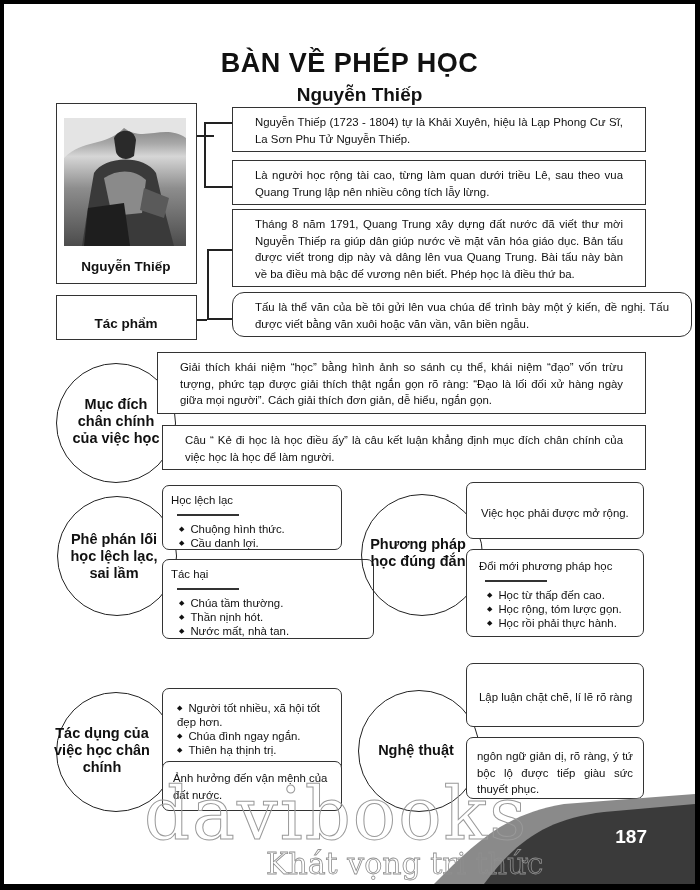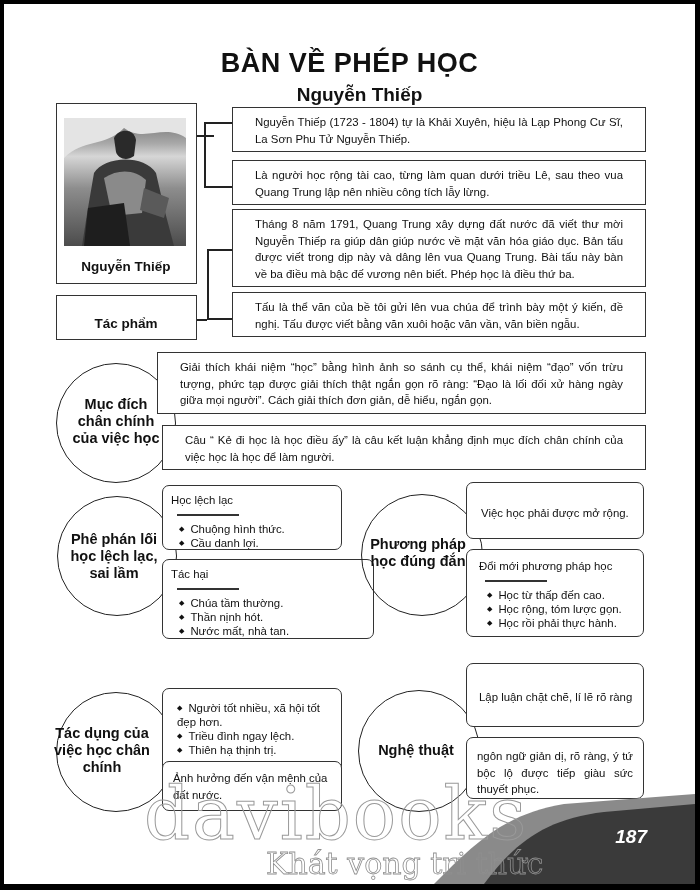--- a/index.html
+++ b/index.html
@@ -17,21 +17,21 @@
   .clabel{position:absolute;text-align:center;font-weight:bold;font-size:14.5px;line-height:17px;background:#fff;}
   .sectit{display:block;font-size:11.4px;}
   .uline{display:block;width:62px;height:2px;background:#333;margin:5px 0 6px 6px;}
   ul{margin:0;padding:0 0 0 8px;list-style:none;}
   li{font-size:11.4px;line-height:14px;}
   li:before{content:"\25C6";font-size:7px;margin-right:6px;vertical-align:2px;}
   .photo{position:absolute;left:60px;top:114px;width:122px;height:128px;overflow:hidden;
     background:linear-gradient(180deg,#6f6f6f 0%,#a9a9a9 20%,#d6d6d6 30%,#8d8d8d 55%,#4c4c4c 100%);}
   .wm{position:absolute;left:140px;top:768px;font-family:"DejaVu Serif",serif;font-size:72px;color:transparent;-webkit-text-stroke:1px #9a9a9a;letter-spacing:2px;}
   .wm2{position:absolute;left:262px;top:842px;font-family:"DejaVu Serif",serif;font-size:30px;color:transparent;-webkit-text-stroke:0.8px #8f8f8f;}
-  .pagenum{position:absolute;right:48px;top:822px;color:#fff;font-weight:bold;font-size:19px;font-style:italic;}
+  .pagenum{position:absolute;right:48px;top:822px;color:#fff;font-weight:bold;font-size:19px;}
 </style>
 </head>
 <body>
 
 <div class="page">
 
   <div class="abs title">BÀN VỀ PHÉP HỌC</div>
   <div class="abs subtitle">Nguyễn Thiếp</div>
 
   <div class="box" style="left:52px;top:99px;width:141px;height:181px;">
@@ -64,21 +64,21 @@
 
   <div class="box sq" style="left:228px;top:103px;width:414px;height:45px;">
       <p>Nguyễn Thiếp (1723 - 1804) tự là Khải Xuyên, hiệu là Lạp Phong Cư Sĩ, La Sơn Phu Tử Nguyễn Thiếp.</p>
     </div>
   <div class="box sq" style="left:228px;top:156px;width:414px;height:45px;">
       <p>Là người học rộng tài cao, từng làm quan dưới triều Lê, sau theo vua Quang Trung lập nên nhiều công tích lẫy lừng.</p>
     </div>
   <div class="box sq" style="left:228px;top:205px;width:414px;height:78px;">
       <p>Tháng 8 năm 1791, Quang Trung xây dựng đất nước đã viết thư mời Nguyễn Thiếp ra giúp dân giúp nước về mặt văn hóa giáo dục. Bản tấu được viết trong dịp này và dâng lên vua Quang Trung. Bài tấu này bàn về ba điều mà bậc đế vương nên biết. Phép học là điều thứ ba.</p>
     </div>
-  <div class="box sq" style="left:228px;top:288px;width:414px;height:45px;">
+  <div class="box sq" style="left:228px;top:288px;width:460px;height:45px;border-radius:12px;">
       <p>Tấu là thể văn của bề tôi gửi lên vua chúa để trình bày một ý kiến, đề nghị. Tấu được viết bằng văn xuôi hoặc văn vần, văn biền ngẫu.</p>
     </div>
 
   <div class="circle" style="left:52px;top:359px;width:120px;height:120px;"></div>
   <div class="box sq" style="left:153px;top:348px;width:489px;height:62px;">
       <p>Giải thích khái niệm “học” bằng hình ảnh so sánh cụ thể, khái niệm “đạo” vốn trừu tượng, phức tạp được giải thích thật ngắn gọn rõ ràng: “Đạo là lối đối xử hàng ngày giữa mọi người”. Cách giải thích đơn giản, dễ hiểu, ngắn gọn.</p>
     </div>
   <div class="box sq" style="left:158px;top:421px;width:484px;height:45px;">
       <p>Câu “ Kẻ đi học là học điều ấy” là câu kết luận khẳng định mục đích chân chính của việc học là học để làm người.</p>
     </div>
@@ -116,21 +116,21 @@
       <li>Học rộng, tóm lược  gọn.</li>
       <li>Học rồi phải thực hành.</li>
     </ul>
   </div>
   <div class="clabel" style="left:362px;top:532px;width:104px;background:transparent;">Phương pháp học đúng đắn</div>
 
   <div class="circle" style="left:52px;top:688px;width:120px;height:120px;"></div>
   <div class="box rnd" style="left:158px;top:656px;width:180px;height:86px;padding:12px 10px;margin-top:28px;">
     <ul style="padding-left:4px;">
       <li>Người tốt nhiều, xã hội tốt đẹp hơn.</li>
-      <li>Triều đình ngay lệch.</li>
+      <li>Chúa đình ngay ngắn.</li>
       <li>Thiên hạ thịnh trị.</li>
     </ul>
   </div>
   <div class="box rnd" style="left:158px;top:757px;width:180px;height:50px;padding:8px 10px;">
     <p>Ảnh hưởng đến vận mệnh của đất nước.</p>
   </div>
   <div class="clabel" style="left:47px;top:721px;width:102px;background:transparent;">Tác dụng của việc học chân chính</div>
 
   <div class="circle" style="left:354px;top:686px;width:122px;height:122px;"></div>
   <div class="box rnd" style="left:462px;top:659px;width:178px;height:64px;">

